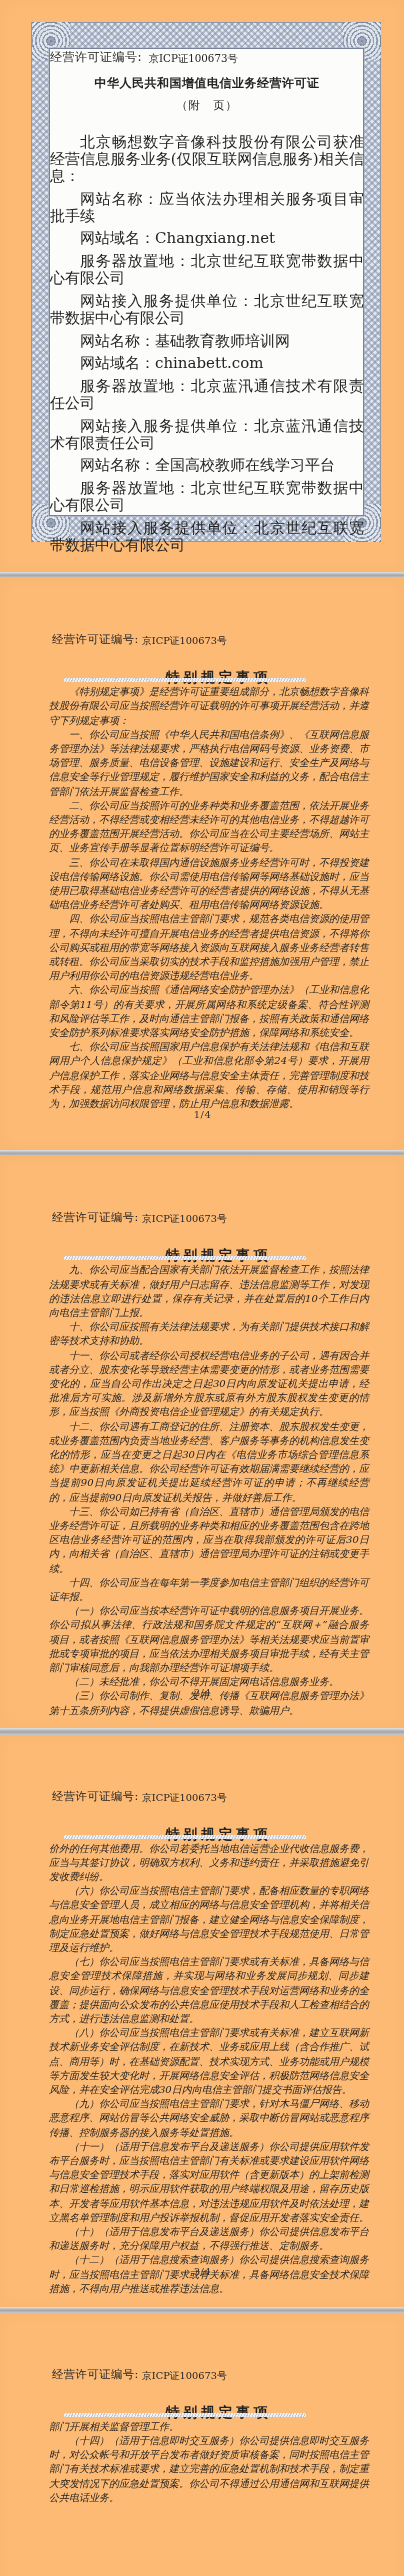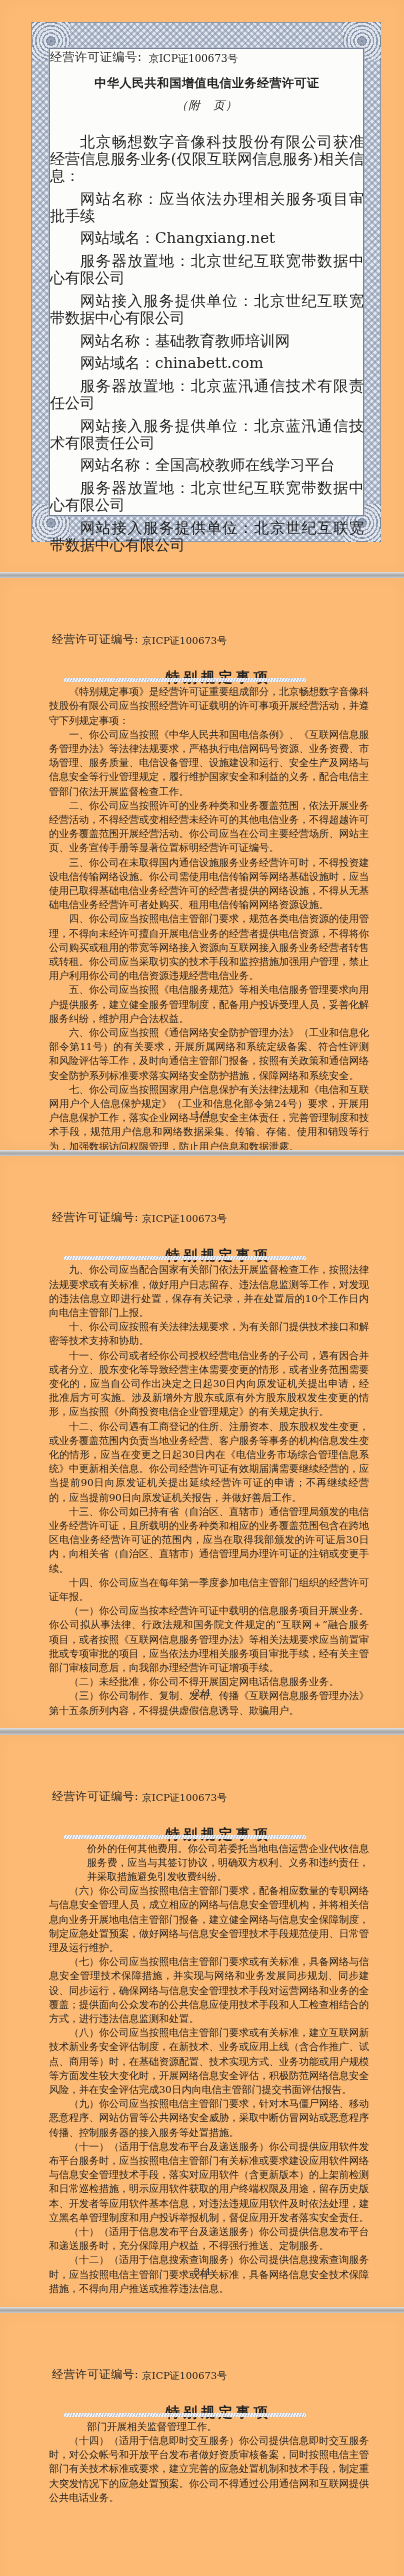--- a/index.html
+++ b/index.html
@@ -52,44 +52,44 @@
 
   .cover-content{
     position:absolute; top:49px; left:50px; right:41px;
   }
   .license-no .lbl{font-size:12px; letter-spacing:0.5px;}
   .license-no .num{font-size:10.3px; margin-left:4.1px; position:relative; top:1px;}
   h1.cover-title{
     margin:9.3px 0 0 0; font-size:12px; font-weight:bold;
     text-align:center; letter-spacing:0.5px;
   }
-  .cover-subtitle{margin-top:6.2px; text-align:center; font-size:11.3px; letter-spacing:1px;font-style:italic;}
+  .cover-subtitle{margin-top:6.2px; text-align:center; font-size:11.3px; letter-spacing:1px;}
   .cover-body{margin-top:20.6px; font-size:15px; line-height:17px; text-align:justify; word-break:break-all;}
   .cover-body p{margin:0 0 5.7px 0; text-indent:2em;}
 
   
   .prov-head{position:absolute; top:54px; left:52px; white-space:nowrap;}
   .prov-head .plabel{font-size:11.3px; letter-spacing:0.5px;}
   .prov-head .pnum{font-size:9.8px; margin-left:3.1px; position:relative; top:1px;}
   .prov-title{
     position:absolute; top:75px; left:0; width:100%; margin:16px;
     text-align:center; font-size:14px; font-weight:bold; letter-spacing:3.6px;
   }
   .title-rule{
     position:absolute; top:100px; left:64px; width:242px; height:4.1px;
     background:repeating-linear-gradient(115deg,#c3c8d0 0 1px,#eef0f3 1px 2.6px);
     border-radius:1px;
   }
   .prov-body{
     position:absolute; top:107px; left:49px; width:320px;
     font-size:10px; line-height:14.2px;
-    text-align:justify; word-break:break-all;
+    text-align:justify; word-break:break-all;font-style:italic;
   }
   .prov-body p{margin:0; text-indent:2em;}
-  .prov-body p.no-indent{text-indent:0;margin-left:38px;}
+  .prov-body p.no-indent{text-indent:0;}
   .page-no{
     position:absolute; bottom:30px; left:0; width:100%;
     text-align:center; font-size:10px; letter-spacing:0.5px; color:#333;
   }
 </style>
 </head>
 <body>
 
 <div class="doc">
 
@@ -133,21 +133,20 @@
       <section class="page provision">
         <div class="prov-head"><span class="plabel">经营许可证编号:</span><span class="pnum">京ICP证100673号</span></div>
         <h2 class="prov-title">特别规定事项</h2>
         <div class="title-rule"></div>
         <div class="prov-body">
           <p>《特别规定事项》是经营许可证重要组成部分，北京畅想数字音像科技股份有限公司应当按照经营许可证载明的许可事项开展经营活动，并遵守下列规定事项：</p>
           <p>一、你公司应当按照《中华人民共和国电信条例》、《互联网信息服务管理办法》等法律法规要求，严格执行电信网码号资源、业务资费、市场管理、服务质量、电信设备管理、设施建设和运行、安全生产及网络与信息安全等行业管理规定，履行维护国家安全和利益的义务，配合电信主管部门依法开展监督检查工作。</p>
           <p>二、你公司应当按照许可的业务种类和业务覆盖范围，依法开展业务经营活动，不得经营或变相经营未经许可的其他电信业务，不得超越许可的业务覆盖范围开展经营活动。你公司应当在公司主要经营场所、网站主页、业务宣传手册等显著位置标明经营许可证编号。</p>
           <p>三、你公司在未取得国内通信设施服务业务经营许可时，不得投资建设电信传输网络设施。你公司需使用电信传输网等网络基础设施时，应当使用已取得基础电信业务经营许可的经营者提供的网络设施，不得从无基础电信业务经营许可者处购买、租用电信传输网网络资源设施。</p>
           <p>四、你公司应当按照电信主管部门要求，规范各类电信资源的使用管理，不得向未经许可擅自开展电信业务的经营者提供电信资源，不得将你公司购买或租用的带宽等网络接入资源向互联网接入服务业务经营者转售或转租。你公司应当采取切实的技术手段和监控措施加强用户管理，禁止用户利用你公司的电信资源违规经营电信业务。</p>
-          <p>五、你公司应当按照《电信服务规范》等相关电信服务管理要求向用户提供服务，建立健全服务管理制度，配备用户投诉受理人员，妥善化解服务纠纷，维护用户合法权益。</p>
           <p>六、你公司应当按照《通信网络安全防护管理办法》（工业和信息化部令第11号）的有关要求，开展所属网络和系统定级备案、符合性评测和风险评估等工作，及时向通信主管部门报备，按照有关政策和通信网络安全防护系列标准要求落实网络安全防护措施，保障网络和系统安全。</p>
           <p>七、你公司应当按照国家用户信息保护有关法律法规和《电信和互联网用户个人信息保护规定》（工业和信息化部令第24号）要求，开展用户信息保护工作，落实企业网络与信息安全主体责任，完善管理制度和技术手段，规范用户信息和网络数据采集、传输、存储、使用和销毁等行为，加强数据访问权限管理，防止用户信息和数据泄露。</p>
         </div>
         <div class="page-no">1/4</div>
       </section>
       <div class="page-gap"></div>
       <section class="page provision">
         <div class="prov-head"><span class="plabel">经营许可证编号:</span><span class="pnum">京ICP证100673号</span></div>
         <h2 class="prov-title">特别规定事项</h2>
         <div class="title-rule"></div>

